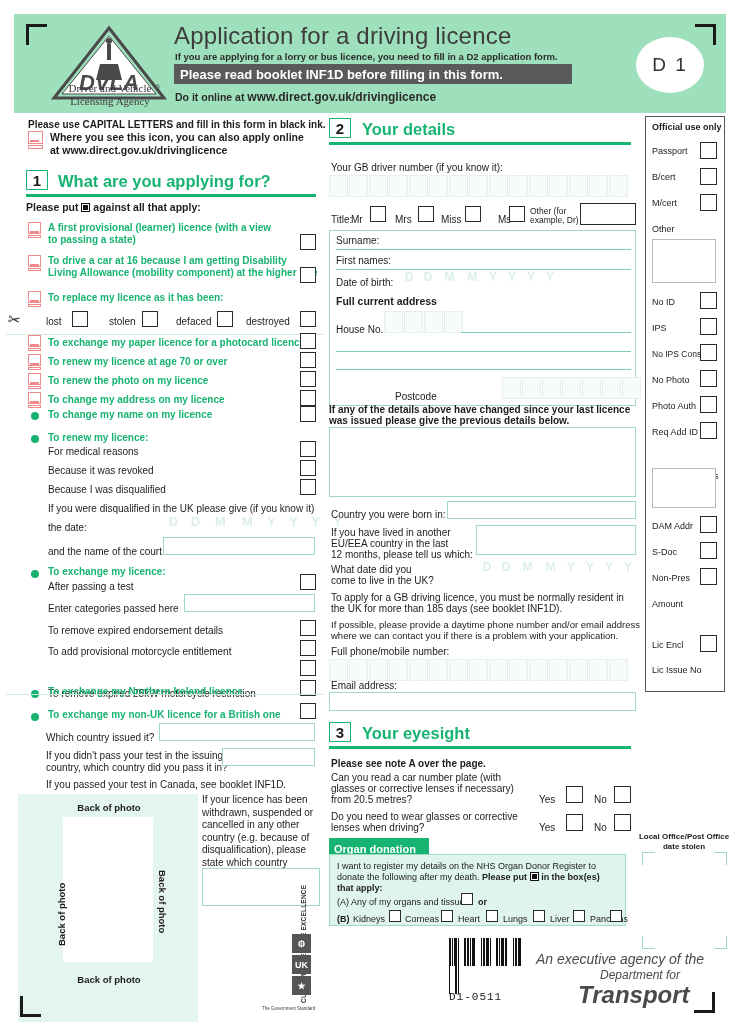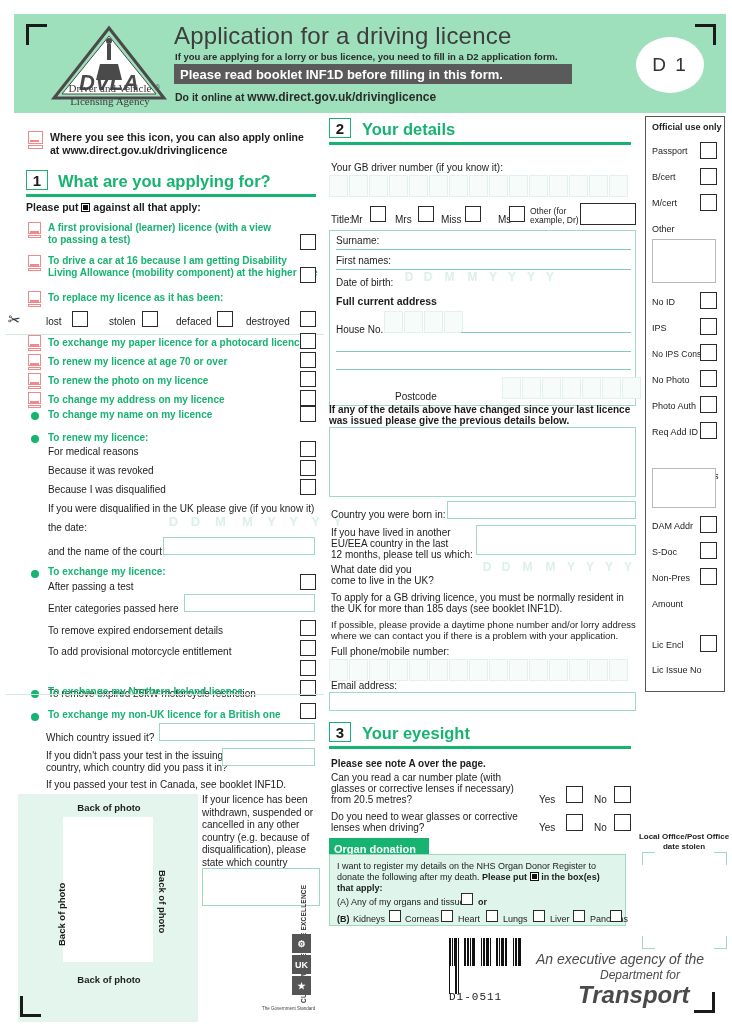--- a/index.html
+++ b/index.html
@@ -123,37 +123,38 @@
 
     <div class="hdr-title">Application for a driving licence</div>
     <div class="hdr-sub">If you are applying for a lorry or bus licence, you need to fill in a D2 application form.</div>
     <div class="hdr-band">Please read booklet INF1D before filling in this form.</div>
     <div class="hdr-online">
       <span>Do it online at </span><b>www.direct.gov.uk/drivinglicence</b>
     </div>
     <div class="d1badge">D 1</div>
   </div>
 
+  <div class="t bold" style="left:22px;top:113px;font-size:10px;">Please use CAPITAL LETTERS and fill in this form in black ink.</div>
   <div class="pcicon" style="left:22px;top:125px;width:15px;height:13px;"></div>
   <div class="pcbase" style="left:22px;top:139px;width:15px;height:4px;"></div>
   <div class="t bold" style="left:44px;top:126px;font-size:10.5px;">Where you see this icon, you can also apply online</div>
   <div class="t bold" style="left:44px;top:139px;font-size:10.5px;">at www.direct.gov.uk/drivinglicence</div>
 
   <div class="secnum" style="left:20px;top:164px;">1</div>
   <div class="sectitle" style="left:52px;top:166px;">What are you applying for?</div>
   <div class="secrule" style="left:20px;top:188px;width:290px;"></div>
 
   <div class="t bold" style="left:20px;top:196px;font-size:10.5px;">
     <span>Please put </span><span class="xbox"></span><span> against all that apply:</span>
   </div>
 
   <div class="pcicon" style="left:22px;top:216px;"></div>
   <div class="pcbase" style="left:22px;top:229px;"></div>
   <div class="t g bold" style="left:42px;top:216px;">A first provisional (learner) licence (with a view</div>
-  <div class="t g bold" style="left:42px;top:228px;">to passing a test)</div>
+  <div class="t g bold" style="left:42px;top:228px;">to passing a state)</div>
   <div class="box" style="left:294px;top:228px;width:16px;height:16px;"></div>
 
   <div class="pcicon" style="left:22px;top:249px;"></div>
   <div class="pcbase" style="left:22px;top:262px;"></div>
   <div class="t g bold" style="left:42px;top:249px;">To drive a car at 16 because I am getting Disability</div>
   <div class="t g bold" style="left:42px;top:261px;">Living Allowance (mobility component) at the higher rate</div>
   <div class="box" style="left:294px;top:261px;width:16px;height:16px;"></div>
 
   <div class="pcicon" style="left:22px;top:285px;"></div>
   <div class="pcbase" style="left:22px;top:298px;"></div>
@@ -364,21 +365,21 @@
         <i style="width:24px;">M</i>
         <i style="width:22px;">M</i>
         <i style="width:19px;">Y</i>
         <i style="width:19px;">Y</i>
         <i style="width:19px;">Y</i>
         <i style="width:19px;">Y</i>
   </div>
 
   <div class="t" style="left:325px;top:586px;font-size:10px;">To apply for a GB driving licence, you must be normally resident in</div>
   <div class="t" style="left:325px;top:597px;font-size:10px;">the UK for more than 185 days (see booklet INF1D).</div>
-  <div class="t" style="left:325px;top:613px;font-size:9.5px;">If possible, please provide a daytime phone number and/or lorry address</div>
+  <div class="t" style="left:325px;top:613px;font-size:9.5px;">If possible, please provide a daytime phone number and/or email address</div>
   <div class="t" style="left:325px;top:624px;font-size:9.5px;">where we can contact you if there is a problem with your application.</div>
 
   <div class="t" style="left:325px;top:640px;">Full phone/mobile number:</div>
   <div class="cboxrow" style="left:323px;top:653px;">
     <i style="width:19px;height:22px;"></i>
         <i style="width:19px;height:22px;"></i>
         <i style="width:19px;height:22px;"></i>
         <i style="width:19px;height:22px;"></i>
         <i style="width:19px;height:22px;"></i>
         <i style="width:19px;height:22px;"></i>

